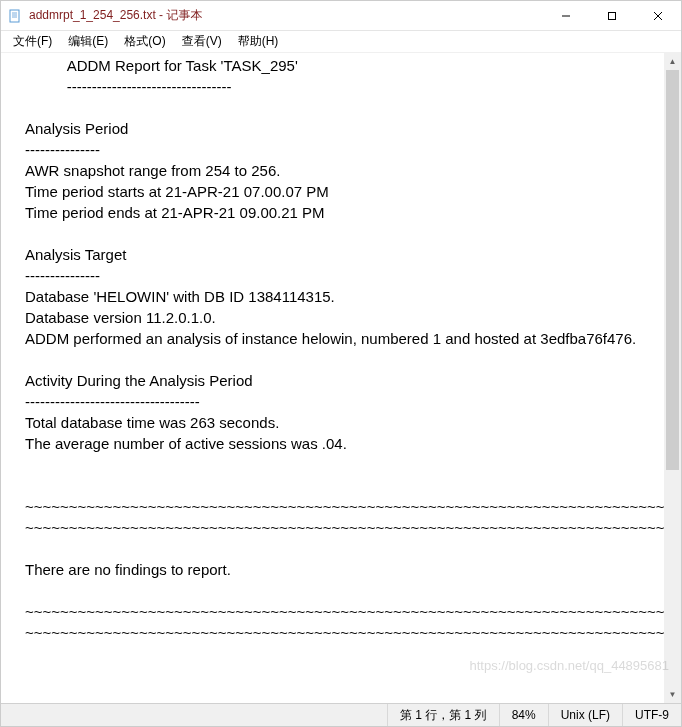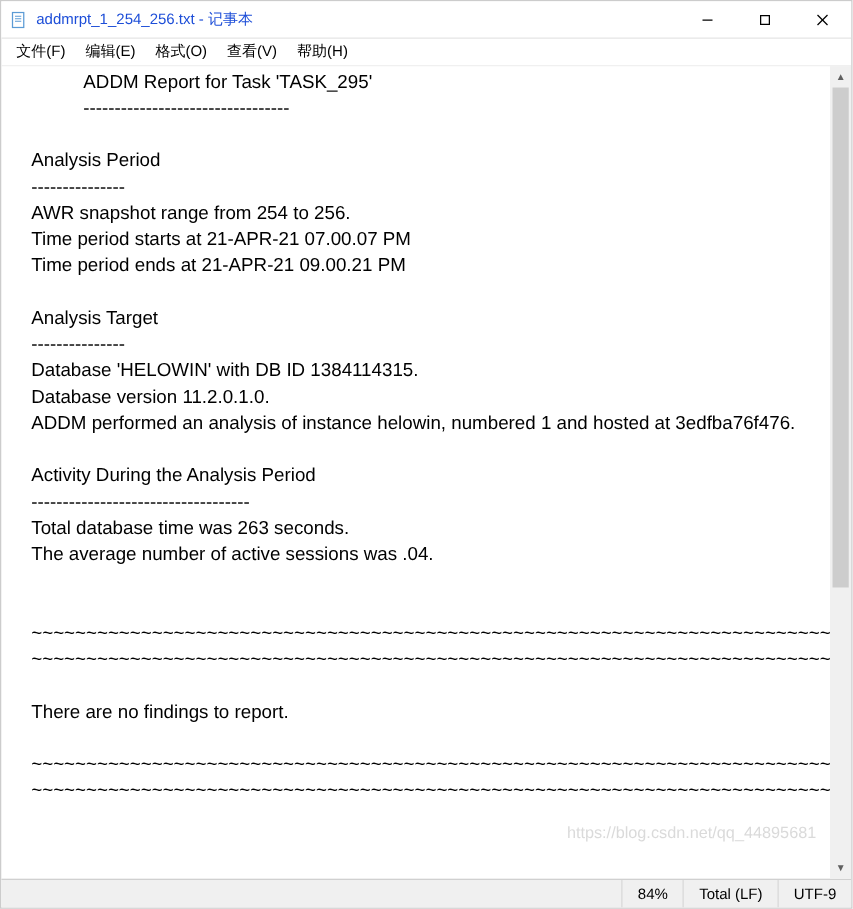--- a/index.html
+++ b/index.html
@@ -20,21 +20,21 @@
     align-items: center;
     padding-left: 6px;
     border-bottom: 1px solid #e5e5e5;
     font-size: 12px;
   }
   .titlebar .doc-icon {
     width: 16px; height: 16px;
     margin-right: 6px;
     display: inline-flex; align-items: center; justify-content: center;
   }
-  .titlebar .title-text { flex: 1; color: #1d4ed8; }
+  .titlebar .title-text { flex: 1; color: #7f1d1d; }
   .win-btns { display: flex; height: 100%; }
   .win-btn {
     width: 46px; height: 100%;
     display: flex; align-items: center; justify-content: center;
     font-size: 10px; color: #000;
     cursor: pointer;
   }
 
   .menubar {
     height: 22px;
@@ -101,21 +101,21 @@
     height: 100%;
     display: flex; align-items: center;
     border-right: 1px solid #d8d8d8;
   }
   .status-spacer { flex: 1; border-right: 1px solid #d8d8d8; height:100%; }
   .status-cell.last { border-right: none; }
 
   .watermark {
     position: absolute;
     bottom: 30px;
-    right: 28px;
+    right: 12px;
     font-size: 13px;
     color: rgba(150,150,150,0.35);
     font-family: Arial, sans-serif;
     pointer-events: none;
   }
 </style>
 </head>
 <body>
 
 <div class="titlebar">
@@ -190,16 +190,17 @@
     <div class="scroll-track">
       <div class="scroll-thumb"></div>
     </div>
     <div class="scroll-btn">▼</div>
   </div>
   <div class="watermark">https://blog.csdn.net/qq_44895681</div>
 </div>
 
 <div class="statusbar">
   <div class="status-spacer"></div>
+  <div class="status-cell">第 1 行，第 1 列</div>
   <div class="status-cell">84%</div>
-  <div class="status-cell">Total (LF)</div>
+  <div class="status-cell">Unix (LF)</div>
   <div class="status-cell last">UTF-9</div>
 </div>
 
 </body></html>

